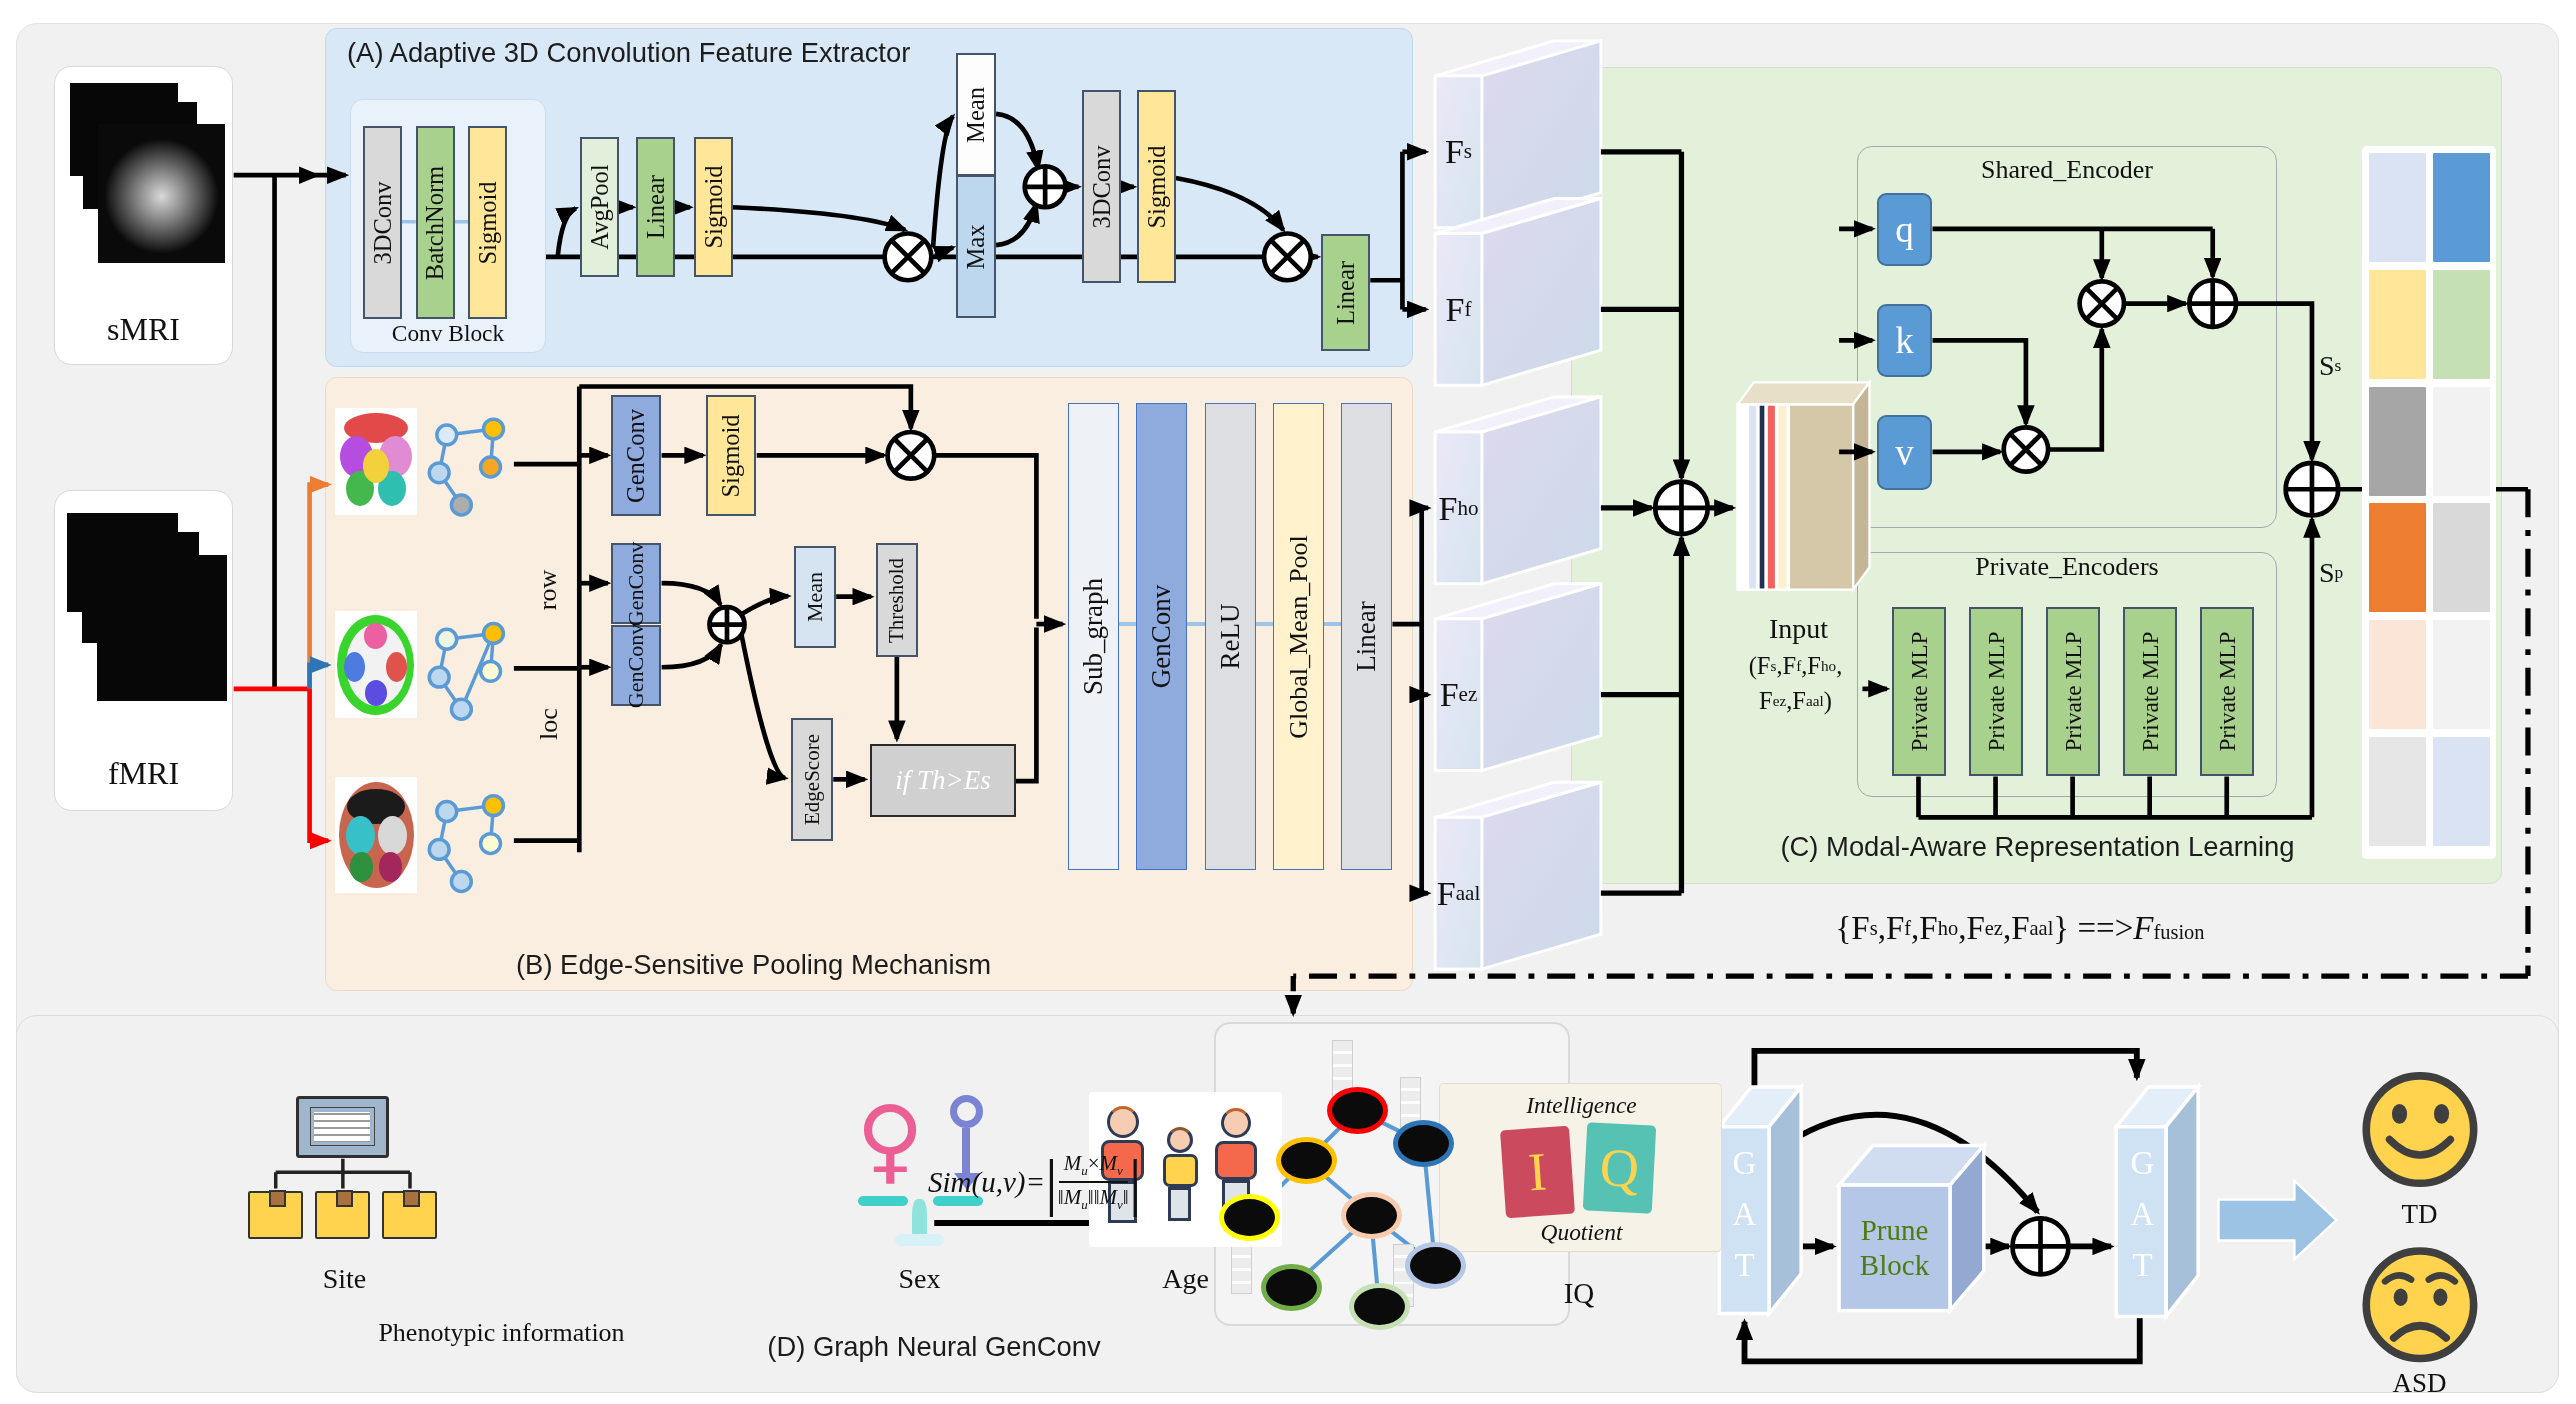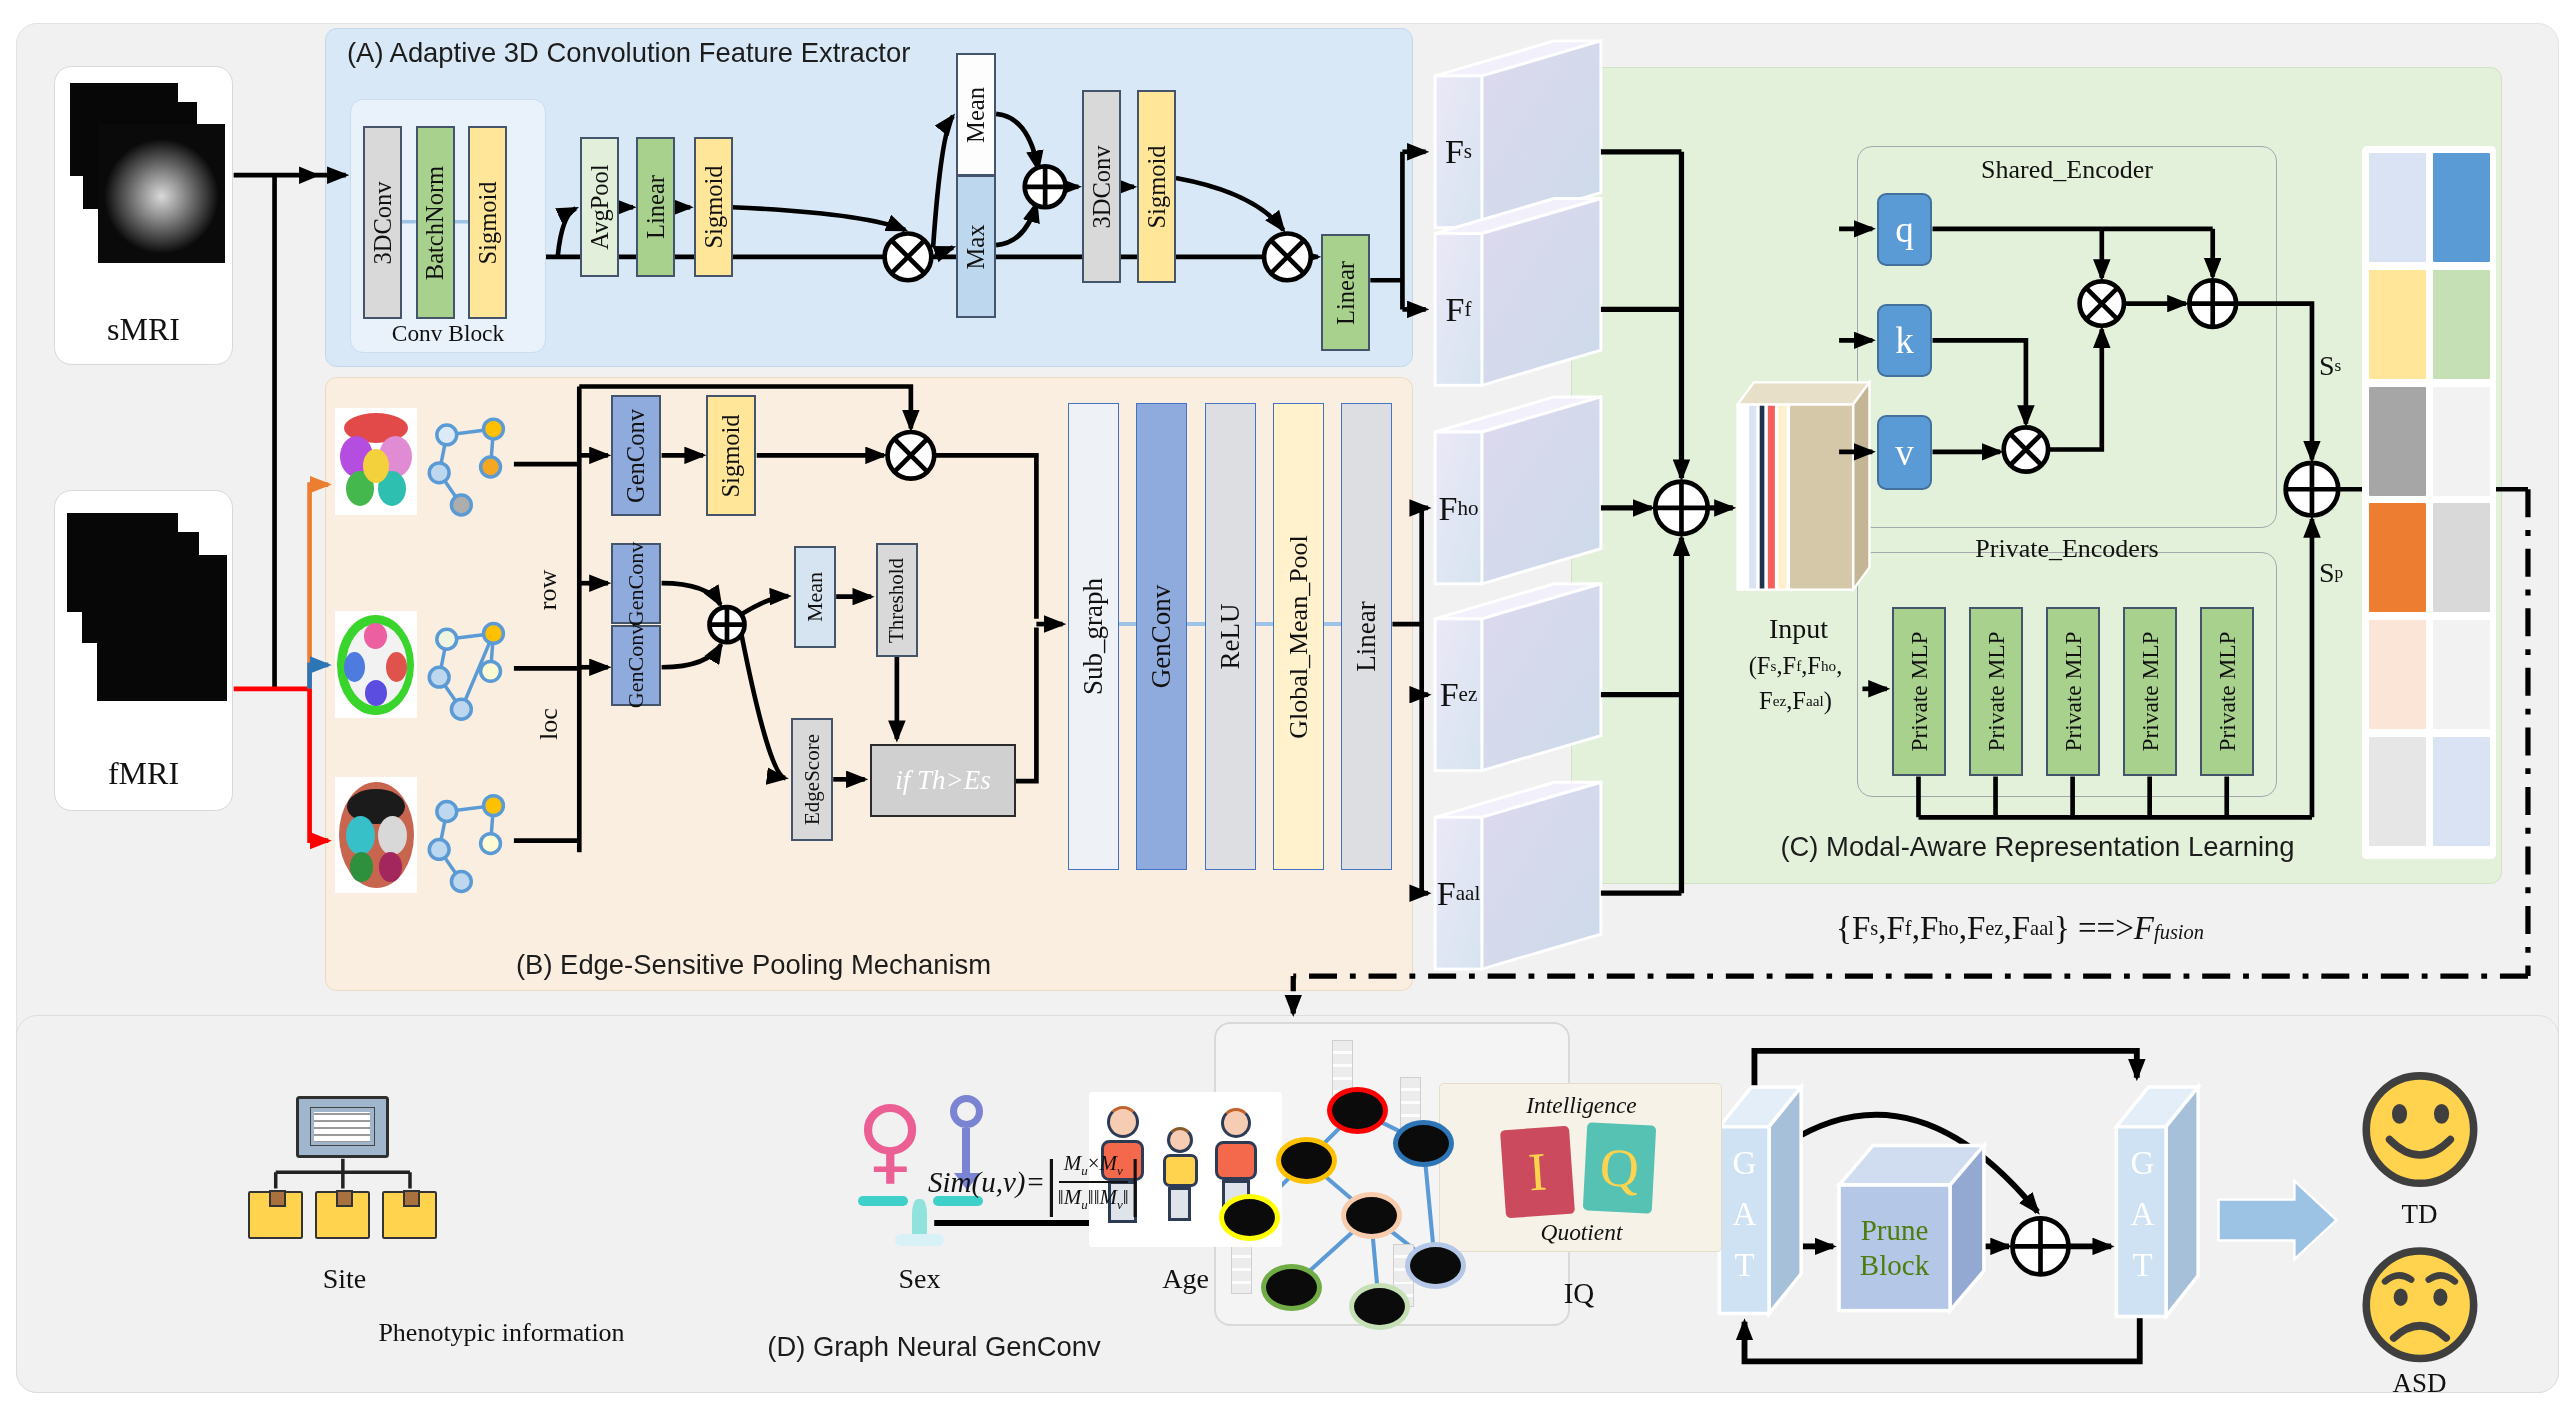--- a/index.html
+++ b/index.html
@@ -468,21 +468,21 @@
   <div class="label" style="left:1435px;top:671px;width:47px;height:47px;font-size:34px;">
       <span>F</span>
       <sub>ez</sub>
     </div>
   <div class="label" style="left:1435px;top:870px;width:47px;height:47px;font-size:34px;">
       <span>F</span>
       <sub>aal</sub>
     </div>
 
   <div class="label" style="left:1927px;top:155px;width:280px;height:30px;font-size:26px;">Shared_Encoder</div>
-  <div class="label" style="left:1927px;top:534px;width:280px;height:30px;font-size:26px;">Private_Encoders</div>
+  <div class="label" style="left:1927px;top:552px;width:280px;height:30px;font-size:26px;">Private_Encoders</div>
   <div class="box" style="left:1877px;top:193px;width:55px;height:73px;background:#5b9bd5;border-color:#41719c;border-radius:9.3px;">
       <span style="color:#fff;font-size:37px;">q</span>
     </div>
   <div class="box" style="left:1877px;top:304px;width:55px;height:73px;background:#5b9bd5;border-color:#41719c;border-radius:9.3px;">
       <span style="color:#fff;font-size:37px;">k</span>
     </div>
   <div class="box" style="left:1877px;top:415px;width:55px;height:75px;background:#5b9bd5;border-color:#41719c;border-radius:9.3px;">
       <span style="color:#fff;font-size:37px;">v</span>
     </div>
   <div class="box" style="left:1892px;top:607px;width:54px;height:169px;background:#a9d18e;">
@@ -547,21 +547,21 @@
       <span>,F</span>
       <sub>f</sub>
       <span>,F</span>
       <sub>ho</sub>
       <span>,F</span>
       <sub>ez</sub>
       <span>,F</span>
       <sub>aal</sub>
       <span>}  ==&gt;  </span>
       <span style="font-style: italic;">F</span>
-      <sub style="font-style: italic; margin-top: 7px;">fusion</sub>
+      <sub style=" margin-top: 7px;">fusion</sub>
     </div>
 
   <div class="abs" style="left:296px;top:1096px;width:93px;height:62px;background:#9fb6cd;border:3.5px solid #2f2f2f;border-radius:3.5px;z-index:3;">
     <div class="abs" style="left:10.5px;top:8.2px;width:65px;height:39px;background:#fff;border:1.8px solid #444;
          background-image:repeating-linear-gradient(#fff 0 4.7px, #9a9a9a 4.7px 7px);background-clip:content-box;padding:3.5px;"></div>
   </div>
   <div class="folder" style="left:248px;top:1191px;"></div>
   <div class="folder" style="left:315px;top:1191px;"></div>
   <div class="folder" style="left:382px;top:1191px;"></div>
   <div class="label" style="left:248px;top:1261px;width:193px;height:35px;font-size:28px;">Site</div>

